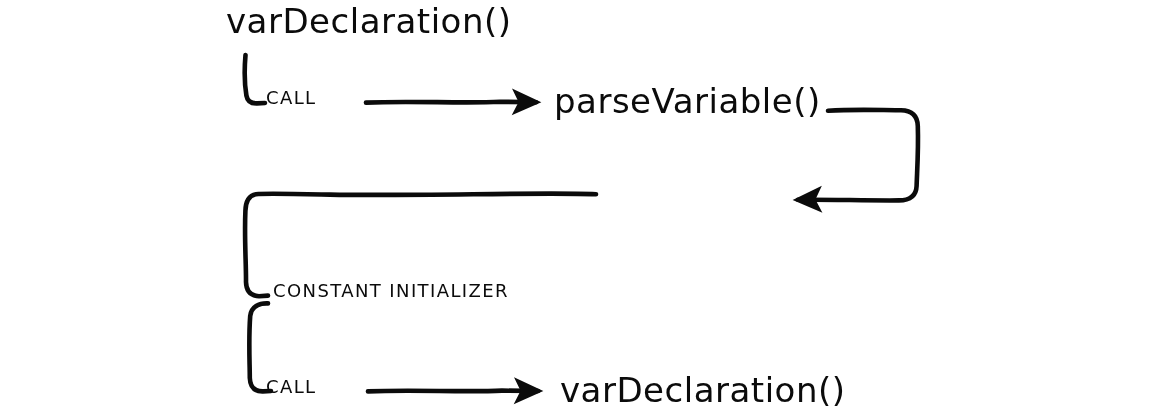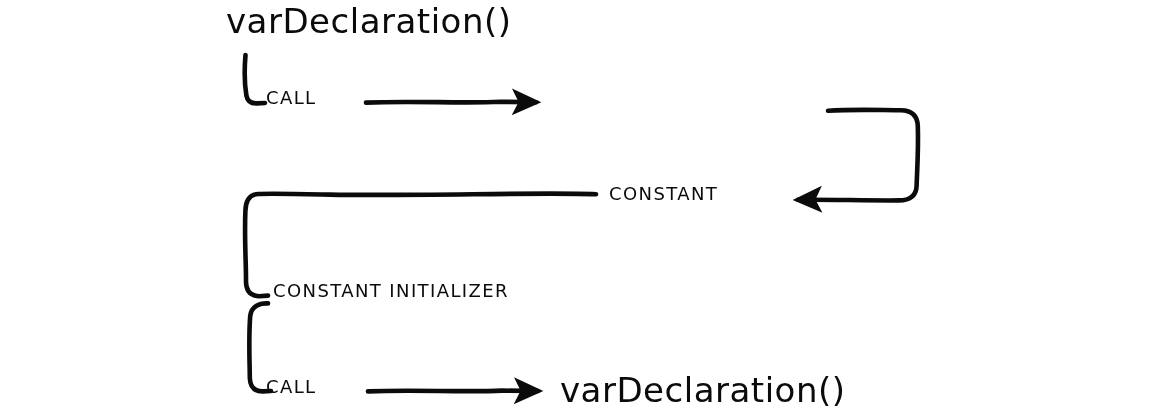--- a/index.html
+++ b/index.html
@@ -90,22 +90,22 @@
                L 271 391.0"></path>
 
       <path d="M 368 391.4 C 412 389.4 464 392.4 502 390.6 L 538 391.0" marker-end="url(#arrow-right)"></path>
     </g>
   </svg>
 
   <div id="lbl-varDeclaration" class="node-label fn">varDeclaration()</div>
 
   <div id="lbl-call-1" class="node-label caps">CALL</div>
 
+  <div id="lbl-parseVariable" class="node-label fn">parseVariable()</div>
 
-  <div id="lbl-constant" class="node-label caps">CONSTANT</div>
 
   <div id="lbl-compile-init" class="node-label caps">CONSTANT INITIALIZER</div>
 
   <div id="lbl-call-2" class="node-label caps">CALL</div>
 
   <div id="lbl-defineVariable" class="node-label fn">varDeclaration()</div>
 
 </div>
 
 </body></html>

